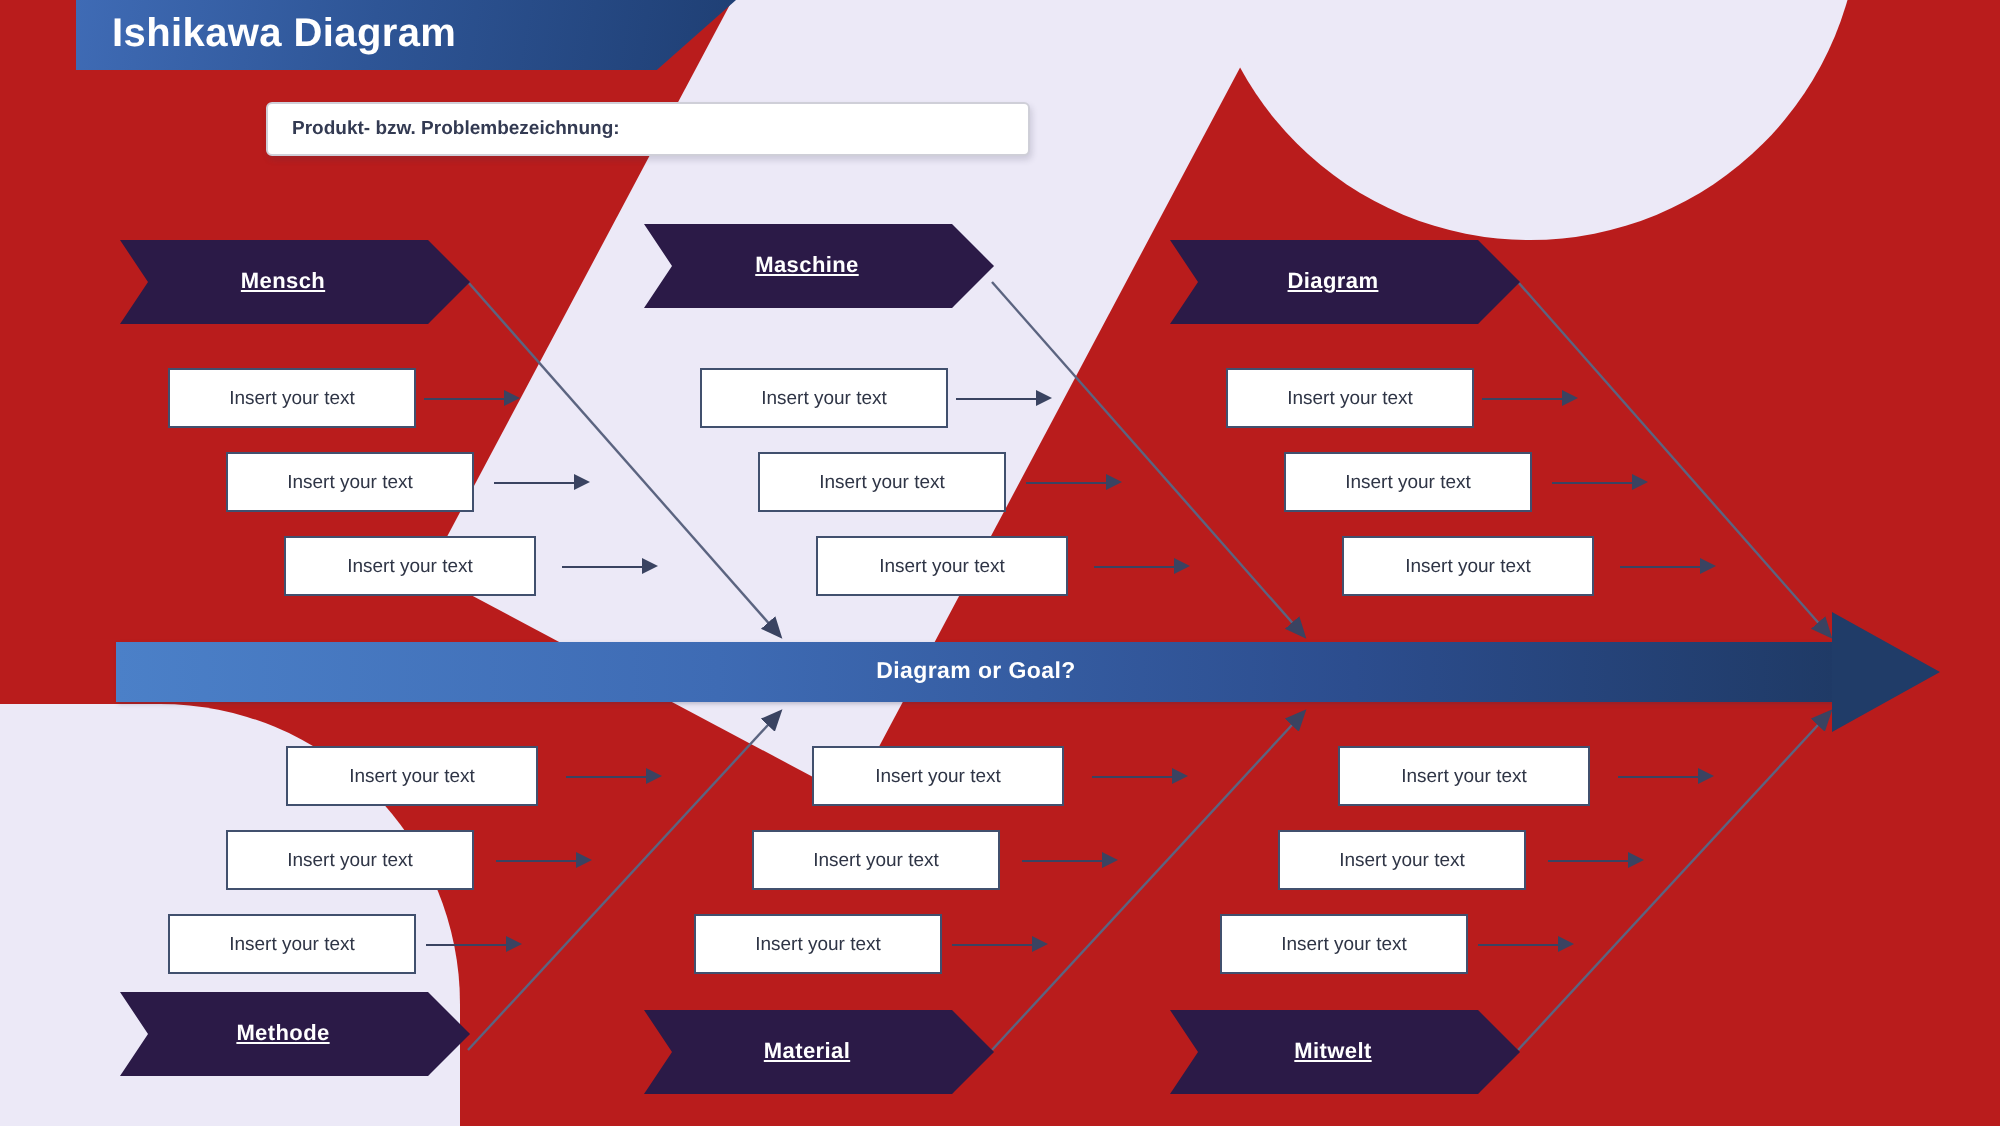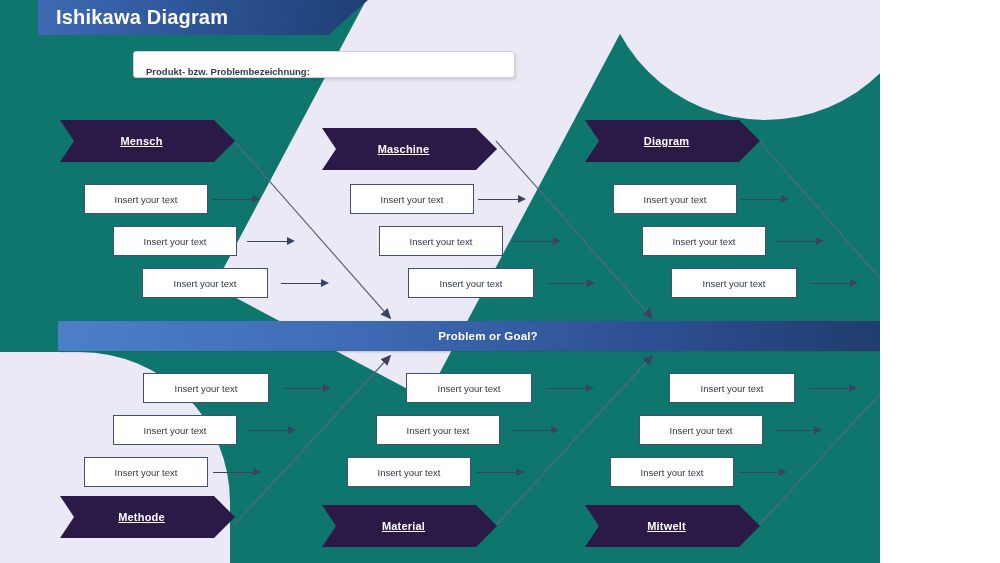--- a/index.html
+++ b/index.html
@@ -6,23 +6,23 @@
   html, body {
     margin: 0;
     padding: 0;
     background: #ffffff;
   }
   body {
     font-family: "Liberation Sans", sans-serif;
   }
   #canvas {
     position: relative;
-    width: 880px;
+    width: 1000px;
     height: 563px;
-    background: #0f766e;
+    background: #b91c1c;
     overflow: hidden;
   }
 
   
   .wm {
     position: absolute;
     background: #ece9f7;
     pointer-events: none;
   }
   #wm-diag {
@@ -69,21 +69,21 @@
     white-space: nowrap;
   }
 
   .field-box {
     position: absolute;
     background: #ffffff;
     border: 1px solid #cfcfd8;
     border-radius: 3px;
     box-shadow: 1px 2px 3px rgba(60,60,90,0.18);
     display: flex;
-    align-items: flex-end;
+    align-items: center;
     box-sizing: border-box;
   }
   .field-label {
     font-size: 9.5px;
     font-weight: bold;
     color: #333a52;
     padding-left: 12px;
     white-space: nowrap;
   }
   #field-product { left: 133px; top: 51px; width: 382px; height: 27px; }
@@ -230,21 +230,21 @@
         <line x1="759" y1="141" x2="915" y2="318"></line>
         <line x1="234" y1="525" x2="390" y2="356"></line>
         <line x1="496" y1="525" x2="652" y2="356"></line>
         <line x1="759" y1="525" x2="915" y2="356"></line>
       </g>
   </svg>
 
   <div id="spine">
     <div id="spine-bar"></div>
     <div id="spine-head"></div>
-    <div id="spine-label">Problem or Goal?</div>
+    <div id="spine-label">Diagram or Goal?</div>
   </div>
 
   <div id="cat-layer">
       <div class="cat-banner" style="left: 60px; top: 120px; width: 175px;">
         <span class="cat-label">Mensch</span>
       </div>
       <div class="cause" style="left: 84px; top: 184px; width: 124px;">
         <span class="cause-label">Insert your text</span>
       </div>
       <div class="carrow" style="left: 212px; top: 195px; width: 48px;">
@@ -258,21 +258,21 @@
         <div class="shaft" style="width: 40px;"></div>
         <div class="head" style="left: 40px;"></div>
       </div>
       <div class="cause" style="left: 142px; top: 268px; width: 126px;">
         <span class="cause-label">Insert your text</span>
       </div>
       <div class="carrow" style="left: 281px; top: 279px; width: 48px;">
         <div class="shaft" style="width: 40px;"></div>
         <div class="head" style="left: 40px;"></div>
       </div>
-      <div class="cat-banner" style="left: 322px; top: 128px; width: 175px;">
+      <div class="cat-banner" style="left: 322px; top: 112px; width: 175px;">
         <span class="cat-label">Maschine</span>
       </div>
       <div class="cause" style="left: 350px; top: 184px; width: 124px;">
         <span class="cause-label">Insert your text</span>
       </div>
       <div class="carrow" style="left: 478px; top: 195px; width: 48px;">
         <div class="shaft" style="width: 40px;"></div>
         <div class="head" style="left: 40px;"></div>
       </div>
       <div class="cause" style="left: 379px; top: 226px; width: 124px;">

